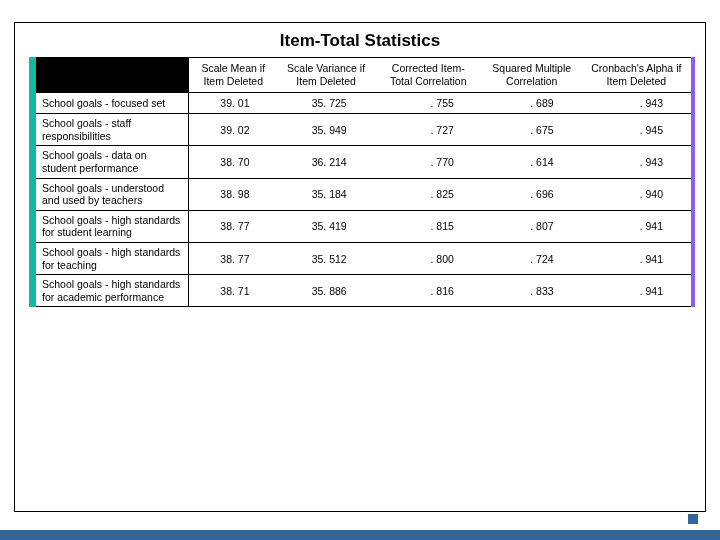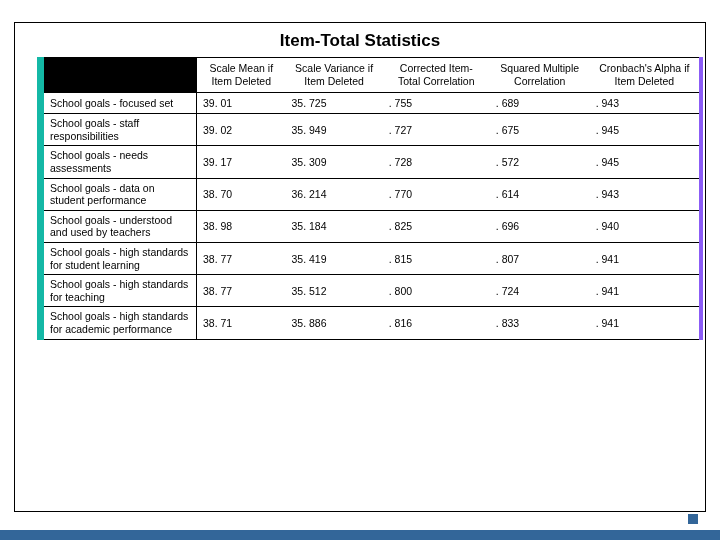--- a/index.html
+++ b/index.html
@@ -22,21 +22,21 @@
     background: #fff;
   }
   .title {
     text-align: center;
     font-size: 17px;
     font-weight: bold;
     padding: 8px 0 6px 0;
   }
   table {
     width: calc(100% - 24px);
-    margin: 0 22px;
+    margin: 0 14px;
     border-collapse: collapse;
     font-size: 10.5px;
   }
   th, td {
     border-top: 1px solid #000;
     border-bottom: 1px solid #000;
     padding: 4px 6px;
     vertical-align: middle;
   }
   th {
@@ -51,21 +51,21 @@
     border-right: 1px solid #000;
     line-height: 1.2;
     padding-top: 3px;
     padding-bottom: 3px;
   }
   th.first {
     border-top: 1px solid #000;
     background: #000;
   }
   td.num {
-    text-align: left;
+    text-align: right;
     padding-right: 28px;
   }
   td.last, th.last {
     border-right: 4px solid #8b5cf6;
   }
   tbody tr:last-child td {
     border-bottom: 1px solid #000;
   }
   .footer-bar {
     position: absolute;
@@ -111,28 +111,20 @@
         </tr>
         <tr>
           <td class="first">School goals - staff responsibilities</td>
           <td class="num">39. 02</td>
           <td class="num">35. 949</td>
           <td class="num">. 727</td>
           <td class="num">. 675</td>
           <td class="num last">. 945</td>
         </tr>
         <tr>
-          <td class="first">School goals - needs assessments</td>
-          <td class="num">39. 17</td>
-          <td class="num">35. 309</td>
-          <td class="num">. 728</td>
-          <td class="num">. 572</td>
-          <td class="num last">. 945</td>
-        </tr>
-        <tr>
           <td class="first">School goals - data on student performance</td>
           <td class="num">38. 70</td>
           <td class="num">36. 214</td>
           <td class="num">. 770</td>
           <td class="num">. 614</td>
           <td class="num last">. 943</td>
         </tr>
         <tr>
           <td class="first">School goals - understood and used by teachers</td>
           <td class="num">38. 98</td>

